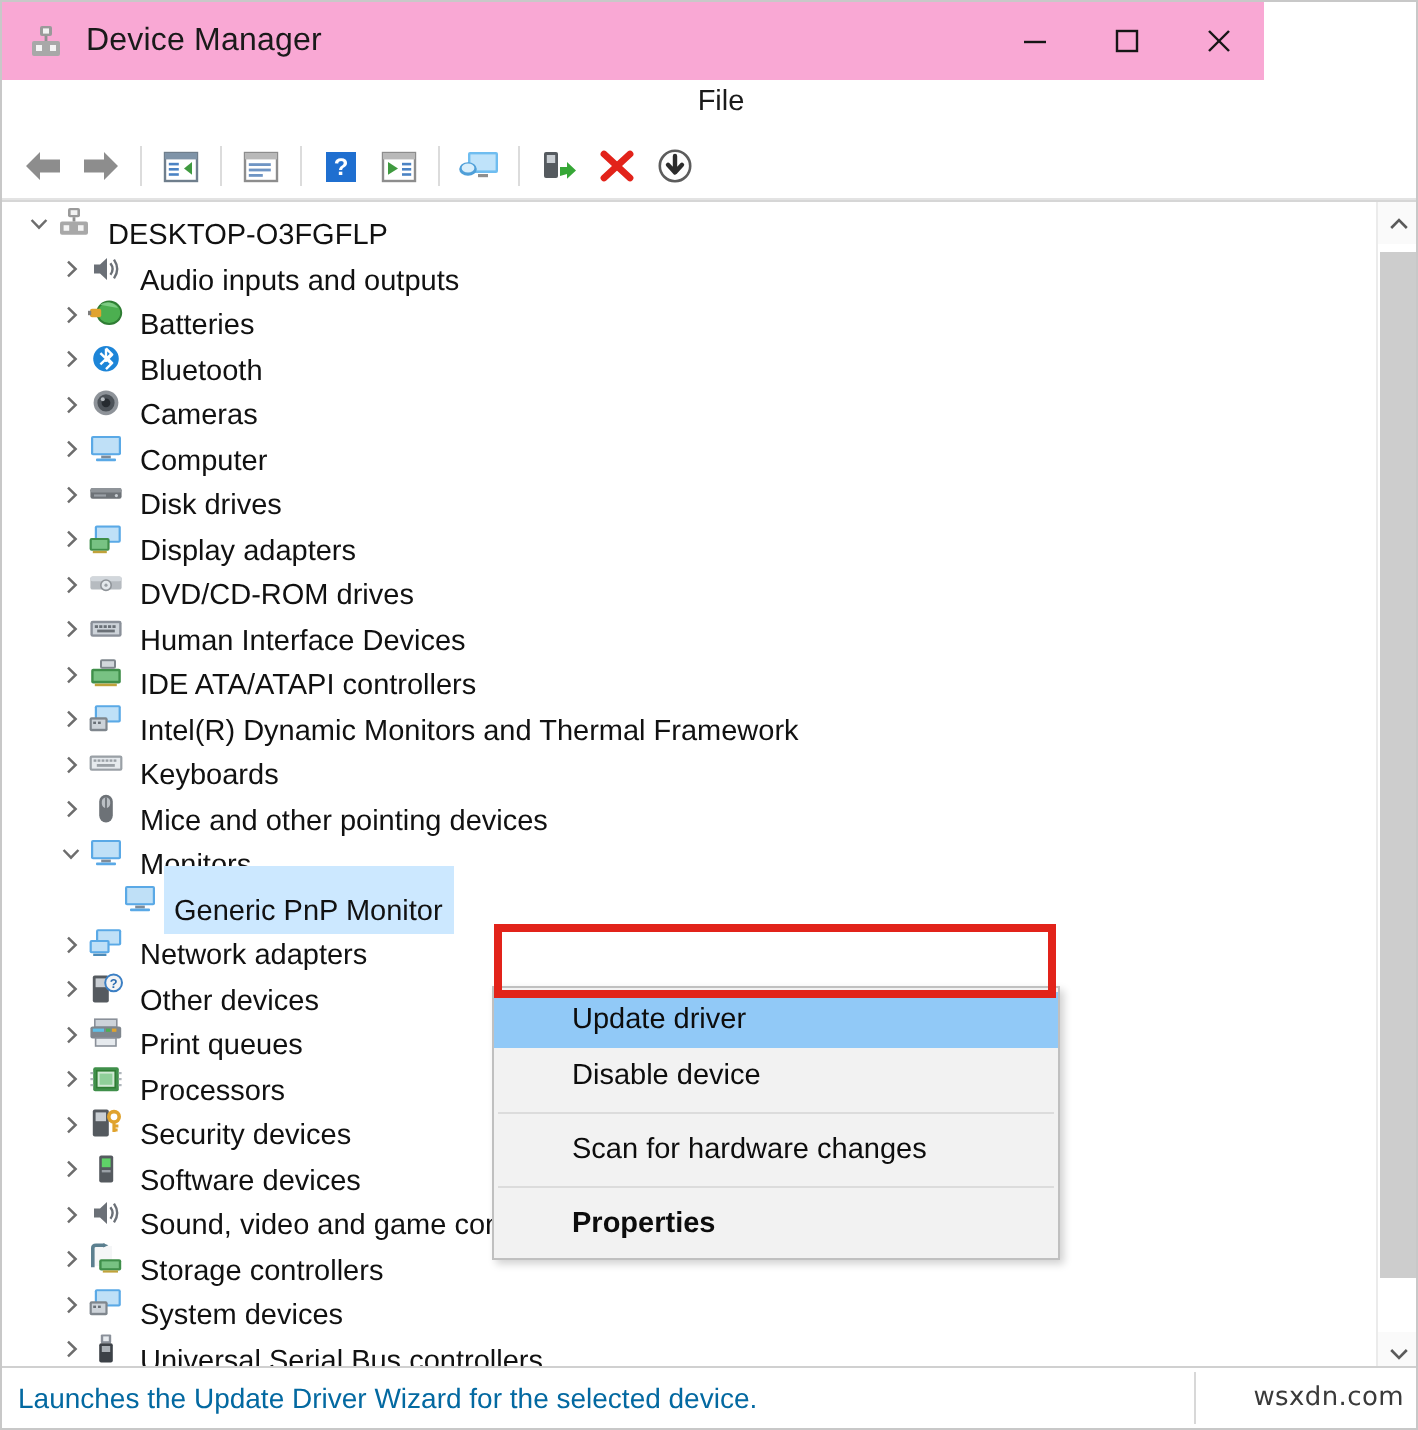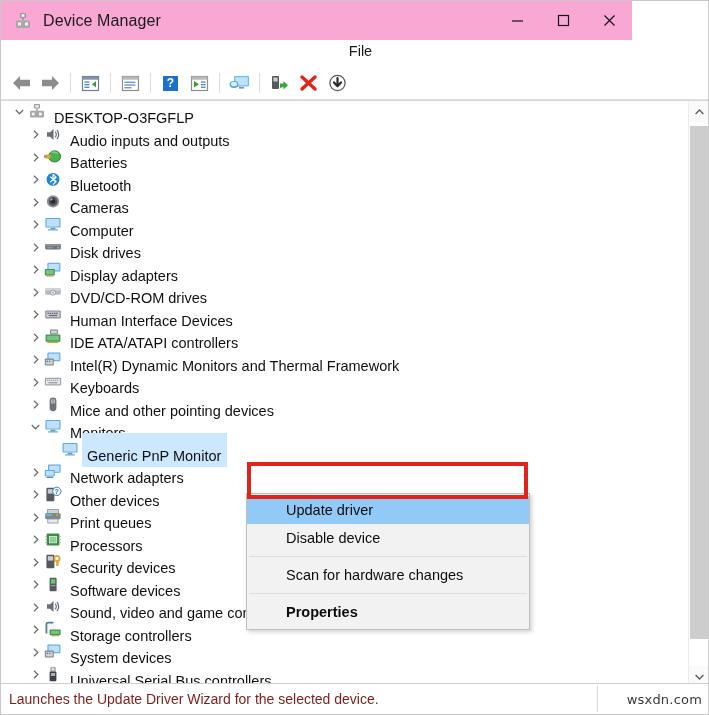--- a/index.html
+++ b/index.html
@@ -141,21 +141,21 @@
 
   
   .statusbar {
     position: absolute; left: 0; bottom: 0;
     width: 709px; height: 30px;
     background: #ffffff;
     border-top: 1px solid #d0d0d0;
     display: flex; align-items: center;
   }
   .status-text {
-    font-size: 14px; color: #7f1d1d;
+    font-size: 14px; color: #0369a1;
     padding-left: 8px; white-space: nowrap;
   }
   .status-sep {
     position: absolute; right: 112px; top: 2px;
     width: 1px; height: 26px; background: #d8d8d8;
   }
   .watermark {
     position: absolute; right: 8px; top: 50%;
     transform: translateY(-50%);
     font-size: 13px; color: #3a3a3a;

